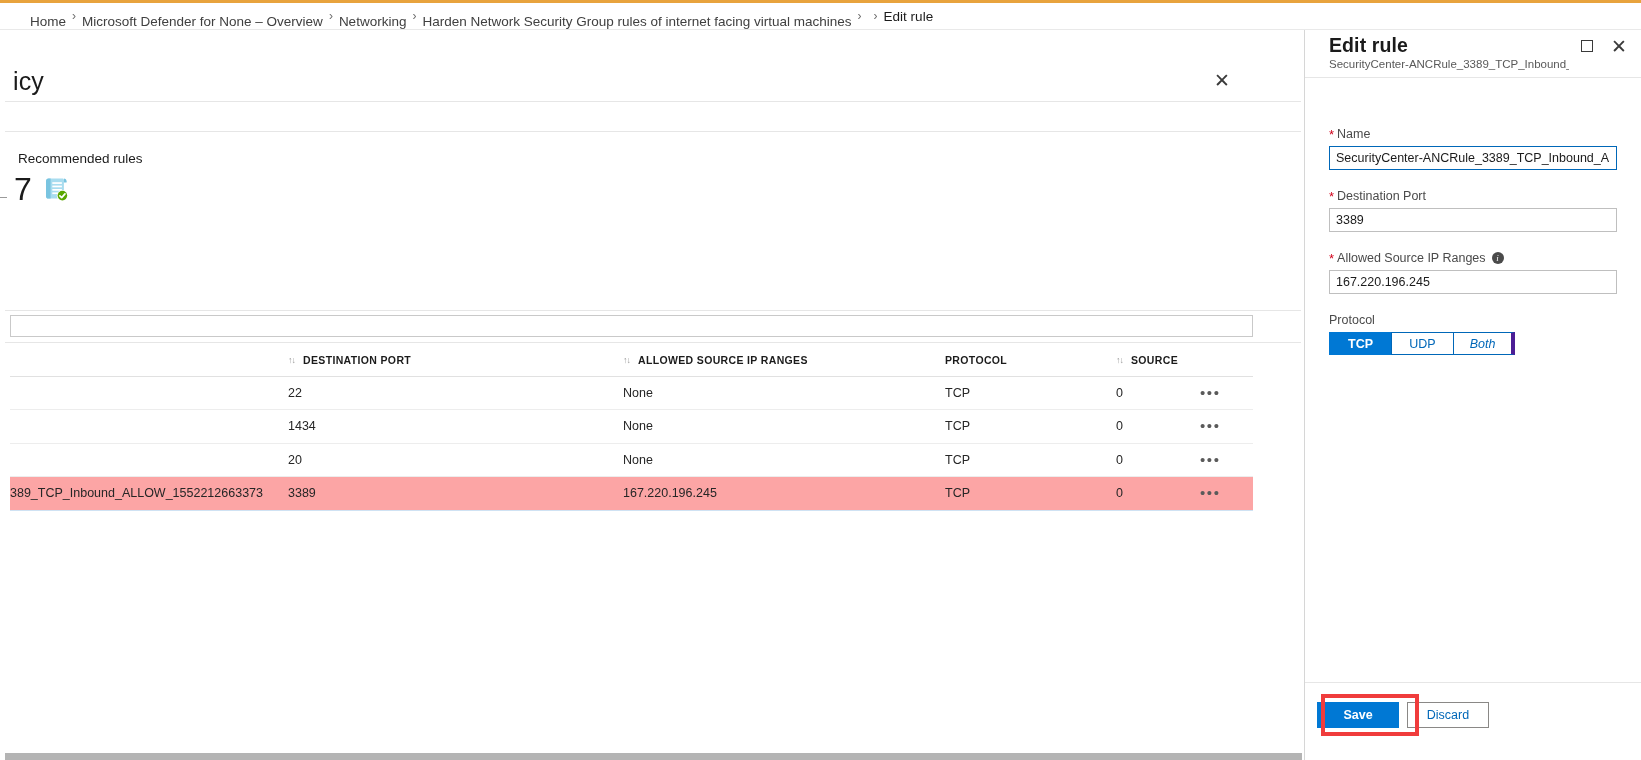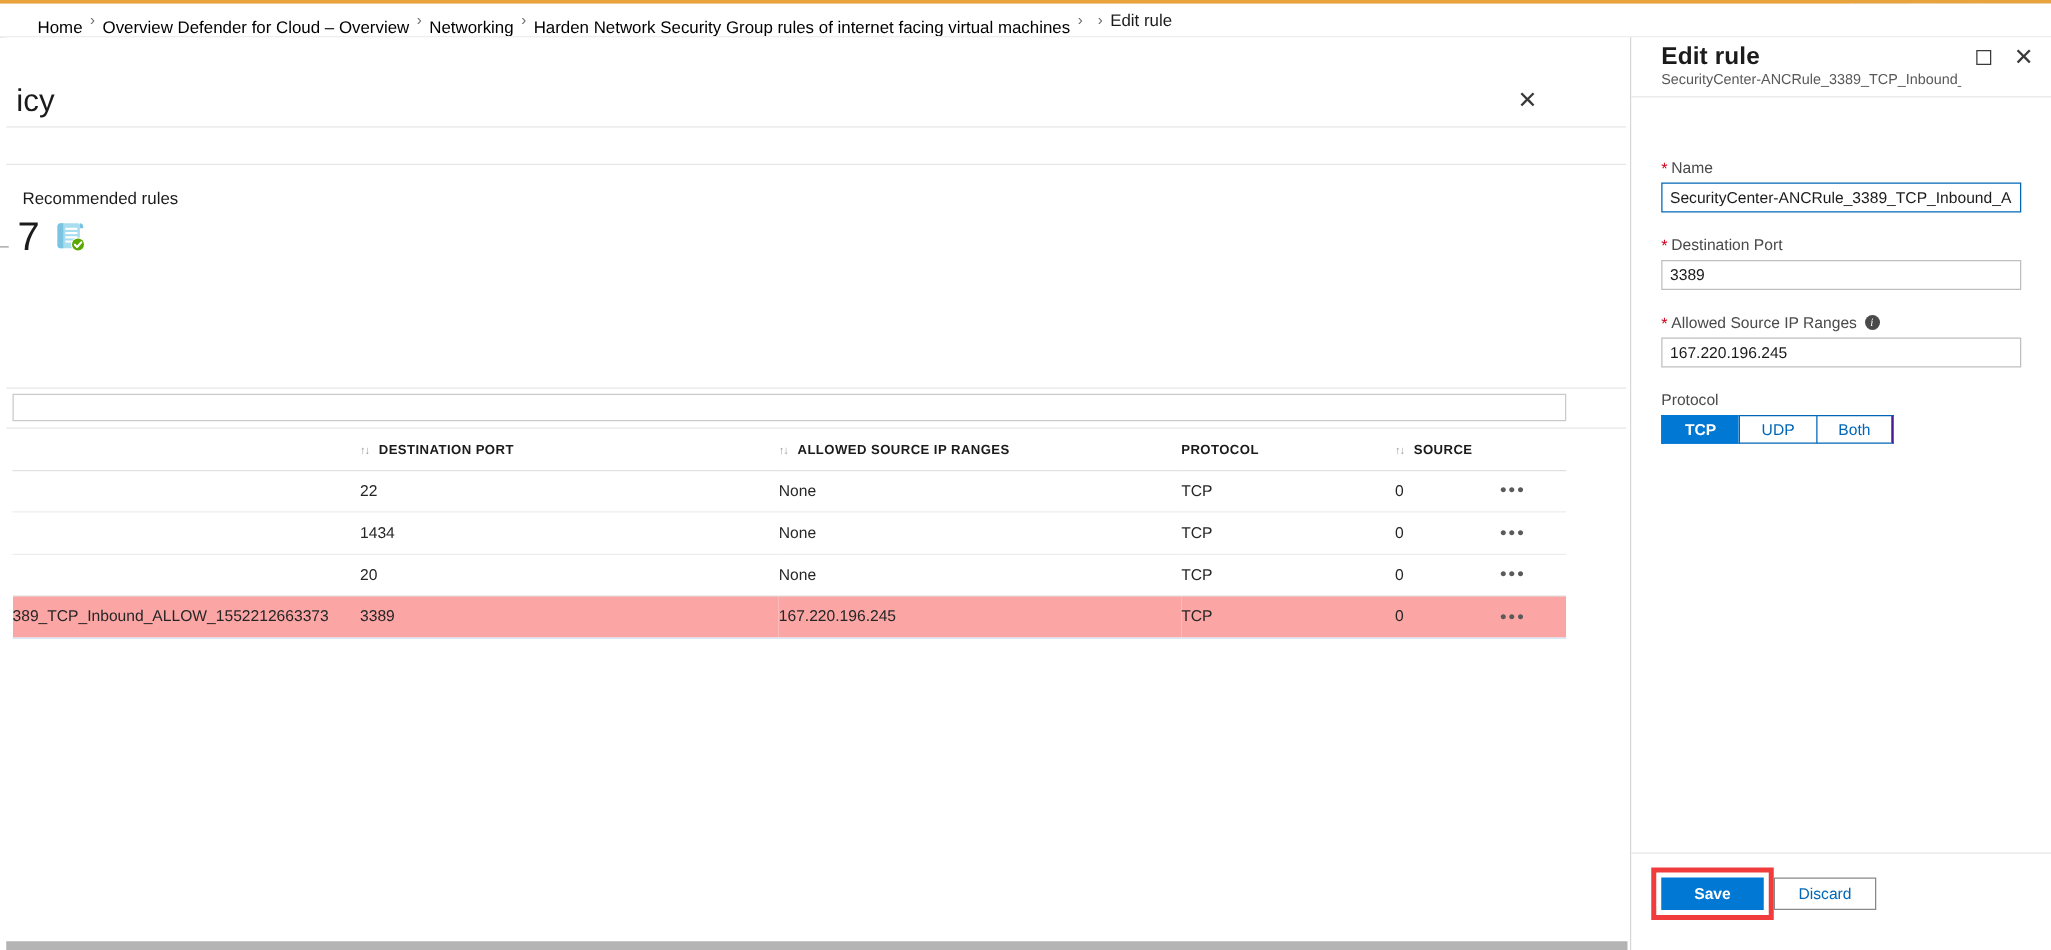--- a/index.html
+++ b/index.html
@@ -30,21 +30,21 @@
   
   .breadcrumb {
     position: absolute; left: 0; top: 3px; width: 1641px; height: 26px;
     background: #ffffff;
     display: flex; align-items: center;
     padding-left: 30px;
     font-size: 13.5px;
     white-space: nowrap;
     overflow: hidden;
   }
-  .bc-link { color: #000000; cursor: pointer; margin-top: 10px; }
+  .bc-link { color: #404040; cursor: pointer; margin-top: 10px; }
   .bc-current { color: #1b1b1b; }
   .bc-sep { color: #6e6e6e; margin: 0 6px; font-size: 12px; }
   .breadcrumb-underline {
     position: absolute; left: 0; top: 29px; width: 1641px; height: 1px;
     background: #e9e9e9;
   }
 
   
   .blade-left {
     position: absolute; left: 0; top: 30px; width: 1305px; height: 730px;
@@ -199,28 +199,28 @@
 
   .pill-group { display: flex; }
   .pill {
     height: 23px; min-width: 62px; padding: 0 14px;
     border: 1px solid #0067b8; border-right: none;
     background: #fff; color: #0067b8;
     font-size: 12.5px; font-family: "Liberation Sans", sans-serif;
     display: flex; align-items: center; justify-content: center;
     cursor: pointer;
   }
-  .pill:last-child { border-right: 2px solid #4c1d95; }
+  .pill:last-child { border-right: 4px solid #4c1d95; font-style: italic; }
   .pill.active { background: #0078d4; color: #fff; border-color: #0078d4; font-weight: 600; }
 
   .panel-footer {
     position: absolute; left: 0; bottom: 0; width: 336px; height: 78px;
     border-top: 1px solid #e6e6e6;
   }
-  .footer-btns { position: absolute; left: 24px; top: 19px; display: flex; gap: 8px; }
+  .footer-btns { position: absolute; left: 12px; top: 19px; display: flex; gap: 8px; }
   .btn-primary {
     width: 82px; height: 26px; background: #0078d4; color: #fff;
     border: none; font-size: 12.5px; font-family: "Liberation Sans", sans-serif;
     font-weight: 600; cursor: pointer;
   }
   .btn-secondary {
     width: 82px; height: 26px; background: #fff; color: #0067b8;
     border: 1px solid #8a8886; font-size: 12.5px;
     font-family: "Liberation Sans", sans-serif; cursor: pointer;
   }
@@ -238,21 +238,21 @@
 
 <div id="app">
 
   <div class="top-orange"></div>
   <div class="top-stray"></div>
   <div class="top-stray-bits"></div>
 
   <div class="breadcrumb" id="breadcrumb">
       <span class="bc-link">Home</span>
       <span class="bc-sep">›</span>
-      <span class="bc-link">Overview Defender for Cloud – Overview</span>
+      <span class="bc-link">Microsoft Defender for None – Overview</span>
       <span class="bc-sep">›</span>
       <span class="bc-link">Networking</span>
       <span class="bc-sep">›</span>
       <span class="bc-link">Harden Network Security Group rules of internet facing virtual machines</span>
       <span class="bc-sep">›</span>
       <span class="bc-sep">›</span>
       <span class="bc-current">Edit rule</span>
     </div>
   <div class="breadcrumb-underline"></div>
 

